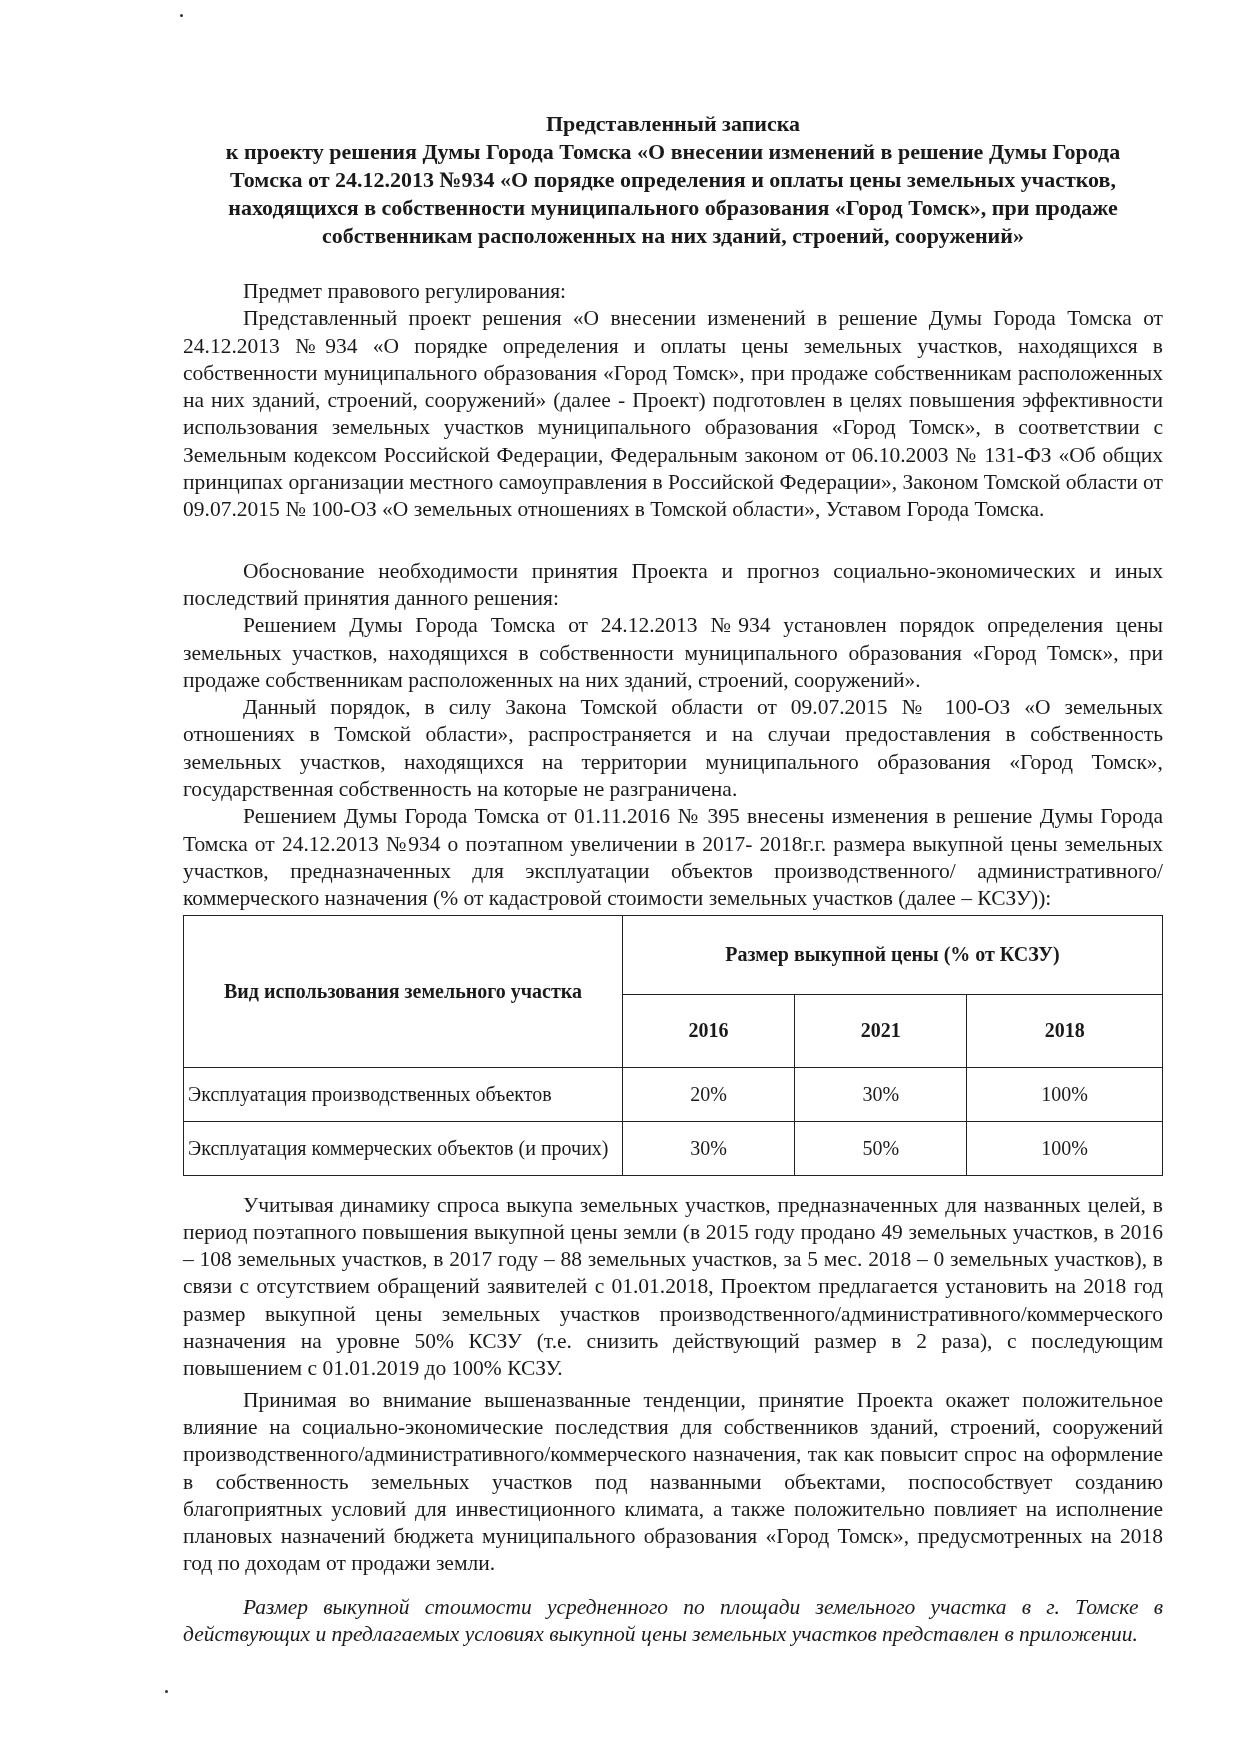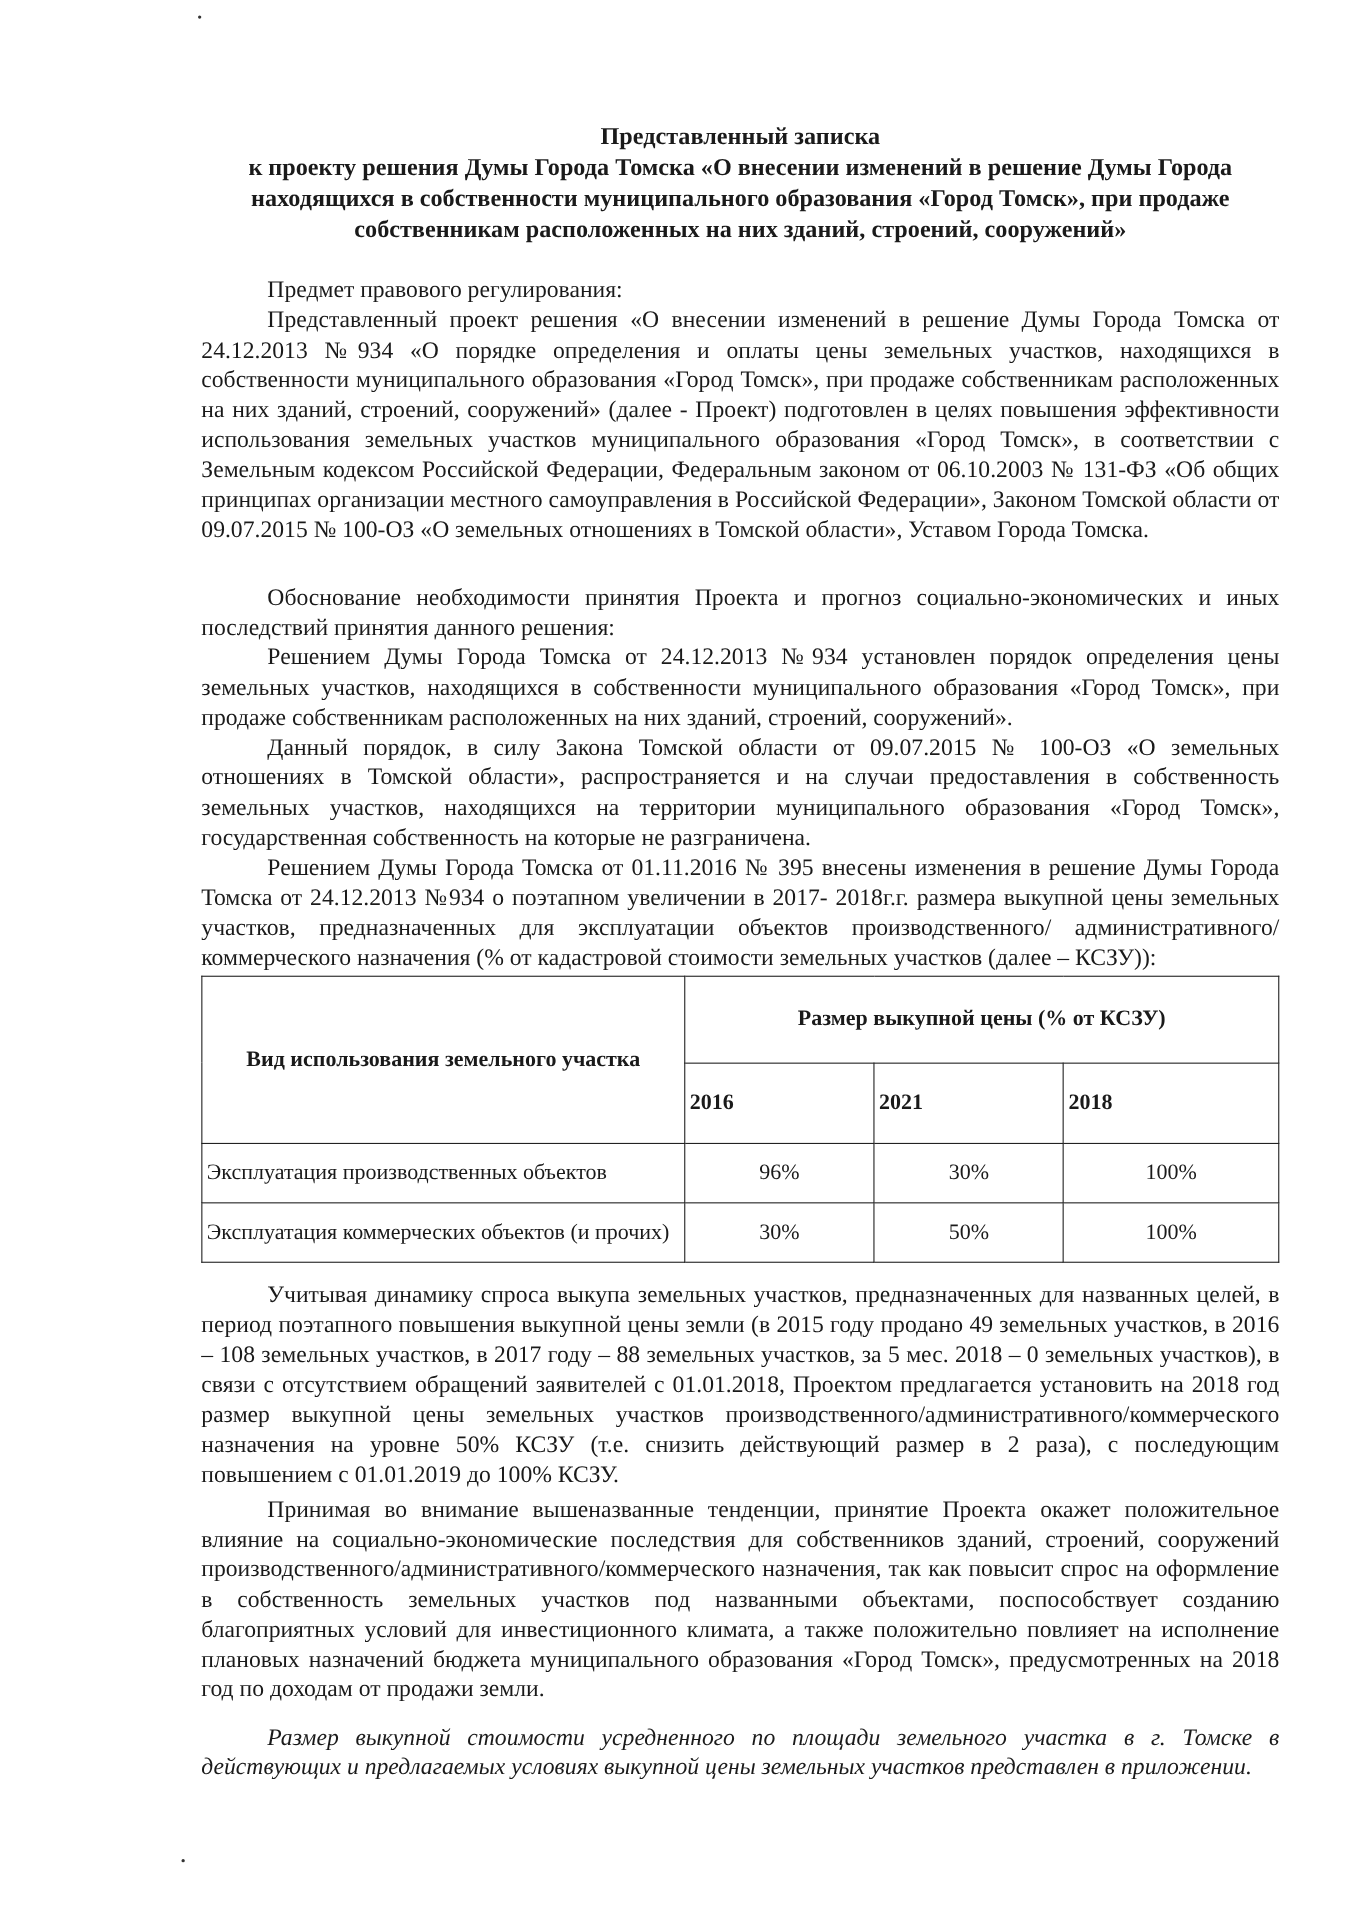--- a/index.html
+++ b/index.html
@@ -22,35 +22,36 @@
   table.prices {
     width: 980px; border-collapse: collapse; margin-top: 2px; margin-bottom: 16px;
     font-size: 20px;
   }
   table.prices td, table.prices th {
     border: 1.5px solid #222; padding: 16px 4px; line-height: 21px;
   }
   table.prices th { font-weight: bold; }
   .th-main { text-align: center; vertical-align: middle; height: 90px; }
   .th-group { text-align: center; height: 46px; }
-  .th-year { text-align: left; height: 40px; }
+  .th-year { text-align: center; height: 40px; }
   td.label { text-align: left; }
   td.val { text-align: center; }
   .dot { position: absolute; width: 3px; height: 3px; background: #333; border-radius: 50%; }
 </style>
 </head>
 <body>
 
 <div class="dot" style="left:180px;top:14px;"></div>
 <div class="dot" style="left:165px;top:1690px;"></div>
 
 <div class="page">
   <div class="title-block">
     <div class="t1">Представленный записка</div>
     <div>к проекту решения Думы Города Томска «О внесении изменений в решение Думы Города</div>
+    <div>Томска от 24.12.2013 №934 «О порядке определения и оплаты цены земельных участков,</div>
     <div>находящихся в собственности муниципального образования «Город Томск», при продаже</div>
     <div>собственникам расположенных на них зданий, строений, сооружений»</div>
   </div>
 
   <div class="section-head first">Предмет правового регулирования:</div>
   <p class="para">Представленный проект решения «О внесении изменений в решение Думы Города Томска от 24.12.2013 №934 «О порядке определения и оплаты цены земельных участков, находящихся в собственности муниципального образования «Город Томск», при продаже собственникам расположенных на них зданий, строений, сооружений» (далее - Проект) подготовлен в целях повышения эффективности использования земельных участков муниципального образования «Город Томск», в соответствии с Земельным кодексом Российской Федерации, Федеральным законом от 06.10.2003 № 131-ФЗ «Об общих принципах организации местного самоуправления в Российской Федерации», Законом Томской области от 09.07.2015 № 100-ОЗ «О земельных отношениях в Томской области», Уставом Города Томска.</p>
 
   <div class="section-head second">Обоснование необходимости принятия Проекта и прогноз социально-экономических и иных последствий принятия данного решения:</div>
   <p class="para">Решением Думы Города Томска от 24.12.2013 №934 установлен порядок определения цены земельных участков, находящихся в собственности муниципального образования «Город Томск», при продаже собственникам расположенных на них зданий, строений, сооружений».</p>
   <p class="para">Данный порядок, в силу Закона Томской области от 09.07.2015 № 100-ОЗ «О земельных отношениях в Томской области», распространяется и на случаи предоставления в собственность земельных участков, находящихся на территории муниципального образования «Город Томск», государственная собственность на которые не разграничена.</p>
@@ -62,21 +63,21 @@
       <th class="th-main" rowspan="2" style="width:430px;">Вид использования земельного участка</th>
       <th class="th-group" colspan="3">Размер выкупной цены (% от КСЗУ)</th>
     </tr>
     <tr>
       <th class="th-year">2016</th>
       <th class="th-year">2021</th>
       <th class="th-year">2018</th>
     </tr>
     <tr>
       <td class="label">Эксплуатация производственных объектов</td>
-      <td class="val">96%</td>
+      <td class="val">20%</td>
       <td class="val">30%</td>
       <td class="val">100%</td>
     </tr>
     <tr>
       <td class="label">Эксплуатация коммерческих объектов (и прочих)</td>
       <td class="val">30%</td>
       <td class="val">50%</td>
       <td class="val">100%</td>
     </tr>
   </tbody>

